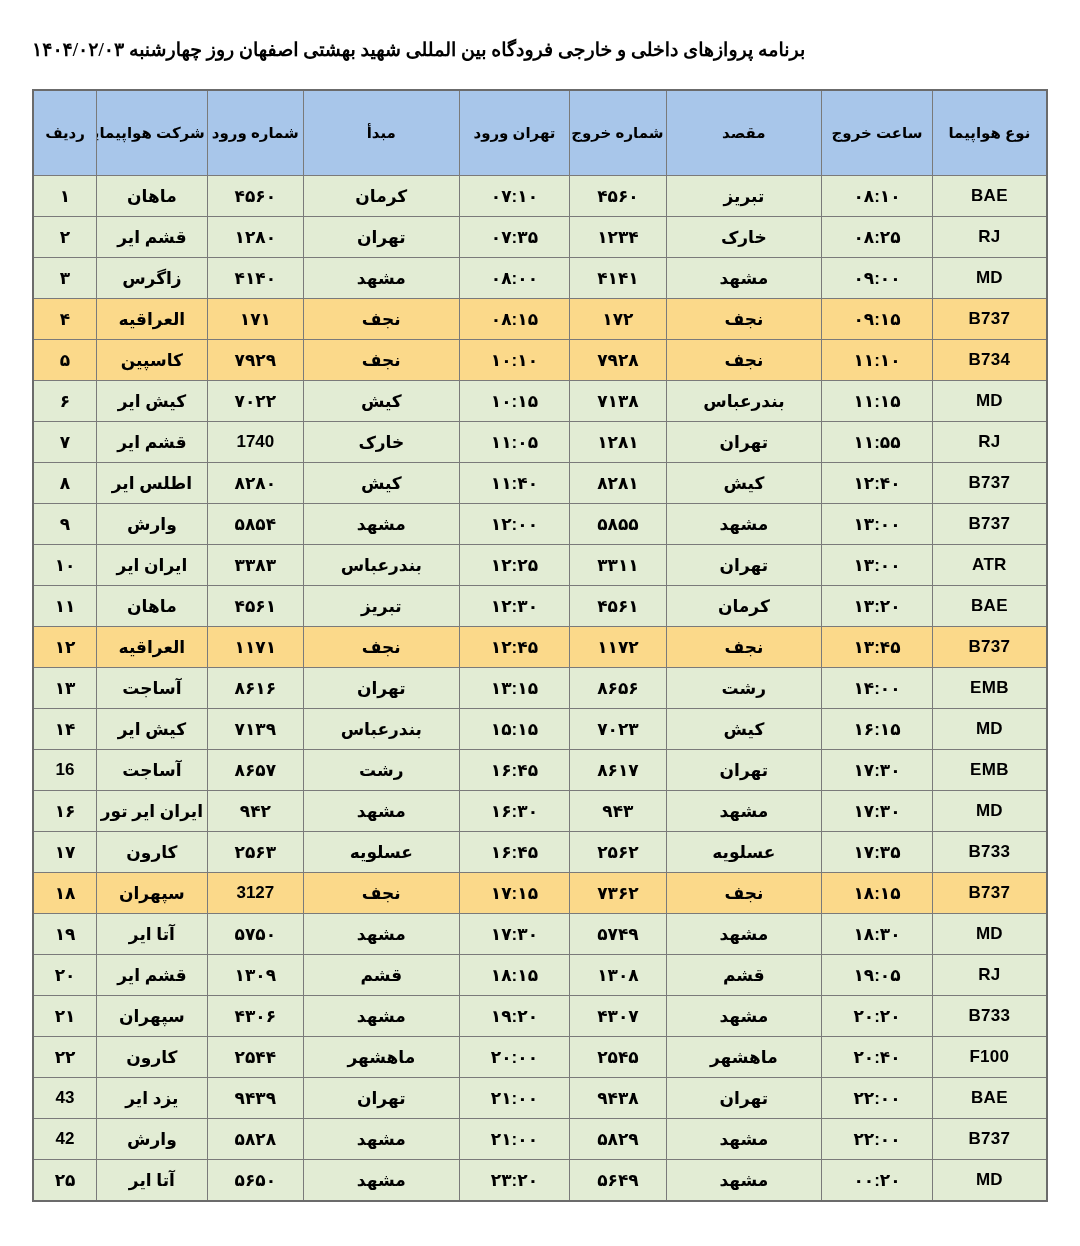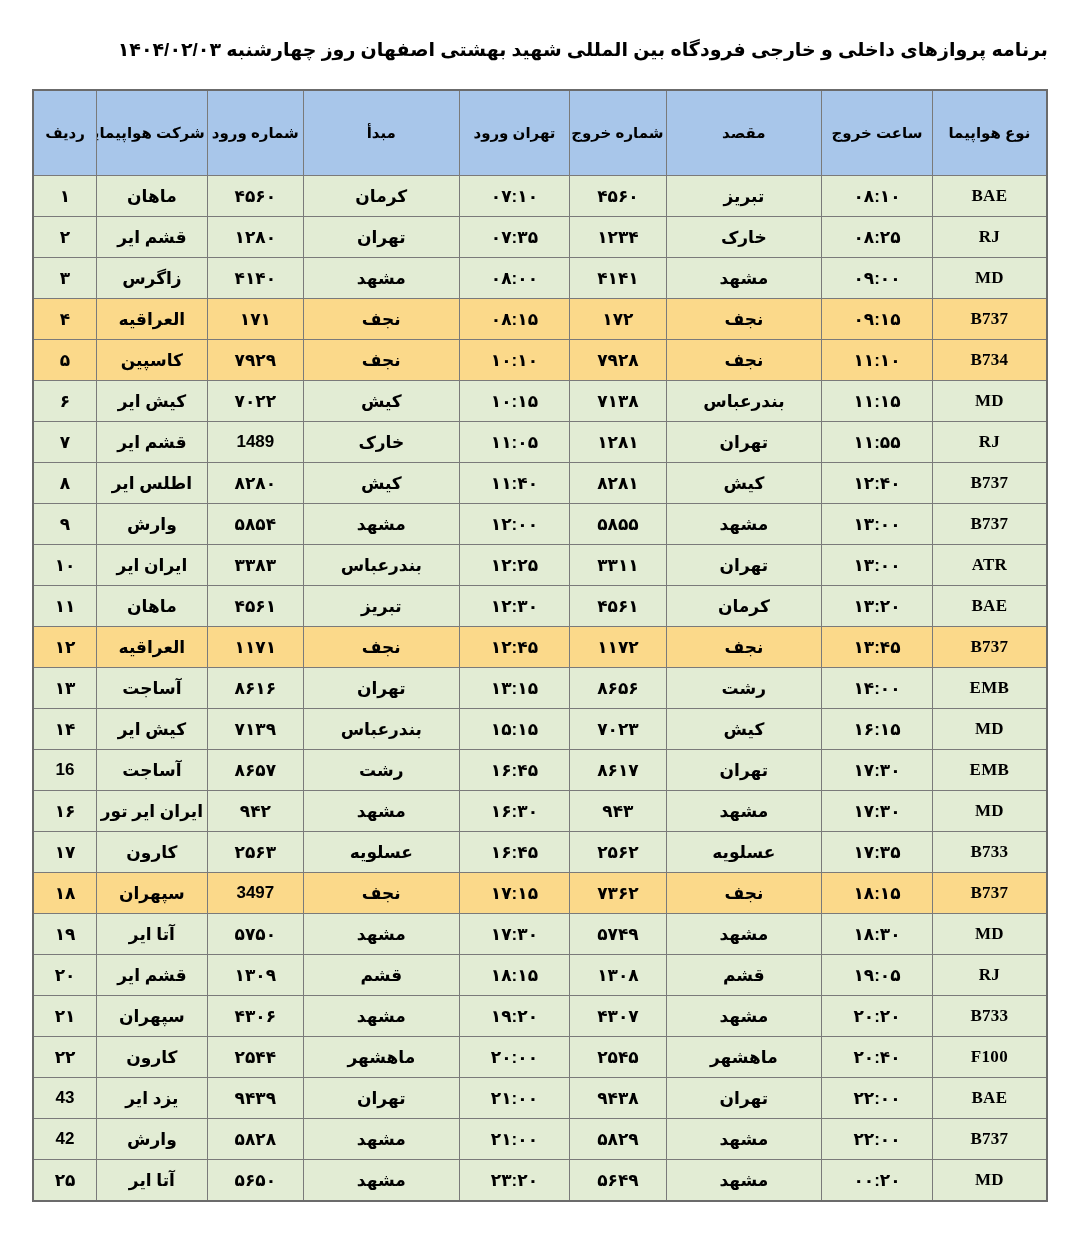--- a/index.html
+++ b/index.html
@@ -13,27 +13,28 @@
     font-family: "Liberation Sans", "DejaVu Sans", sans-serif;
     color: #000000;
     direction: rtl;
   }
   .page {
     width: 1080px;
     box-sizing: border-box;
     padding: 0 32px;
   }
   .doc-title {
-    text-align: right;
+    text-align: left;
     font-size: 19px;
     font-weight: bold;
     letter-spacing: 0px;
     padding-top: 38px;
     padding-bottom: 28px;
     color: #000;
+    font-family: Liberation Serif, serif;
   }
   table.flights {
     width: 1016px;
     border-collapse: collapse;
     table-layout: fixed;
     margin: 0 auto;
     border: 2px solid #6b6b6b;
   }
   table.flights th, table.flights td {
     border: 1px solid #7a7a7a;
@@ -65,21 +66,21 @@
   col.c-row     { width: 62px; }
   col.c-airline { width: 108px; }
   col.c-arrno   { width: 94px; }
   col.c-origin  { width: 152px; }
   col.c-arrtime { width: 108px; }
   col.c-depno   { width: 94px; }
   col.c-dest    { width: 152px; }
   col.c-deptime { width: 108px; }
   col.c-type    { width: 112px; }
 
-  td.type-cell { font-family: Liberation Serif, serif; letter-spacing: .3px; margin-top: 16px; }
+  td.type-cell { font-family: Liberation Sans, sans-serif; letter-spacing: .3px; margin-top: 16px; }
 </style>
 </head>
 <body>
 
 <div class="page">
 
   <div class="doc-title">برنامه پروازهای داخلی و خارجی فرودگاه بین المللی شهید بهشتی اصفهان روز چهارشنبه ۱۴۰۴/۰۲/۰۳</div>
 
   <table class="flights">
     <colgroup>
@@ -173,21 +174,21 @@
           <td>کیش ایر</td>
           <td>۶</td>
         </tr>
         <tr>
           <td class="type-cell">RJ</td>
           <td>۱۱:۵۵</td>
           <td>تهران</td>
           <td>۱۲۸۱</td>
           <td>۱۱:۰۵</td>
           <td>خارک</td>
-          <td>1489</td>
+          <td>1740</td>
           <td>قشم ایر</td>
           <td>۷</td>
         </tr>
         <tr>
           <td class="type-cell">B737</td>
           <td>۱۲:۴۰</td>
           <td>کیش</td>
           <td>۸۲۸۱</td>
           <td>۱۱:۴۰</td>
           <td>کیش</td>
@@ -294,21 +295,21 @@
           <td>کارون</td>
           <td>۱۷</td>
         </tr>
         <tr class="hl">
           <td class="type-cell">B737</td>
           <td>۱۸:۱۵</td>
           <td>نجف</td>
           <td>۷۳۶۲</td>
           <td>۱۷:۱۵</td>
           <td>نجف</td>
-          <td>3497</td>
+          <td>3127</td>
           <td>سپهران</td>
           <td>۱۸</td>
         </tr>
         <tr>
           <td class="type-cell">MD</td>
           <td>۱۸:۳۰</td>
           <td>مشهد</td>
           <td>۵۷۴۹</td>
           <td>۱۷:۳۰</td>
           <td>مشهد</td>

